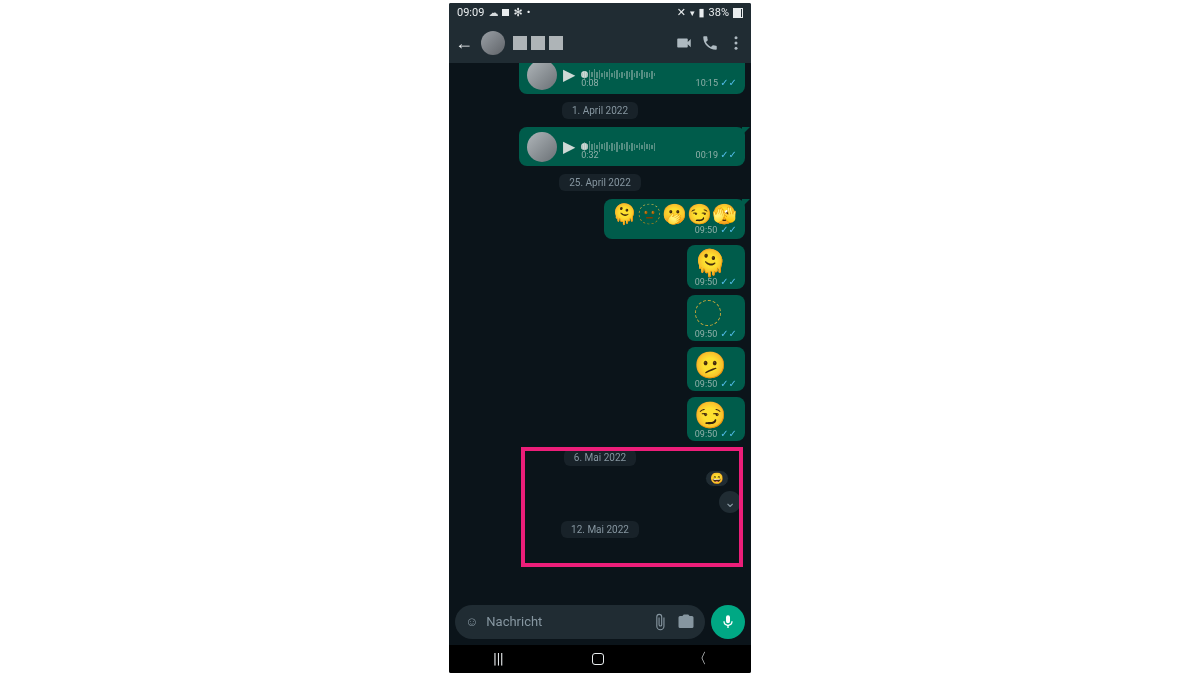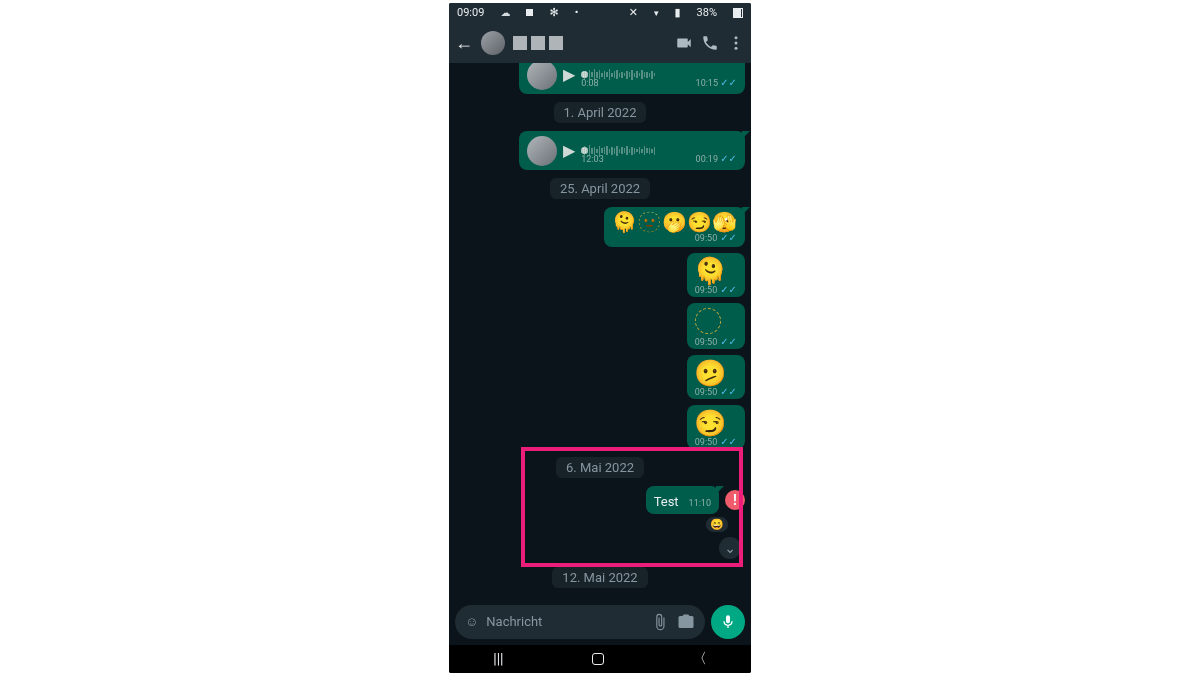--- a/index.html
+++ b/index.html
@@ -17,21 +17,21 @@
     overflow:hidden;
     border-radius:2px;
   }
   
   .statusbar {
     height:20px; background:#202c33;
     color:#e9edef; font-size:11px;
     display:flex; align-items:center; justify-content:space-between;
     padding:0 8px;
   }
-  .statusbar .left, .statusbar .right { display:flex; align-items:center; gap:16px; }
+  .statusbar .left, .statusbar .right { display:flex; align-items:center; gap:4px; }
   .statusbar .cloud { font-size:10px; opacity:.9;}
   
   .appbar {
     height:40px; background:#202c33;
     display:flex; align-items:center; gap:8px;
     padding:0 6px;
     color:#e9edef;
   }
   .appbar .back { font-size:18px; }
   .appbar .avatar {
@@ -51,21 +51,21 @@
   .chat {
     flex:1; overflow:hidden;
     background:#0b141a;
     padding:4px 6px 0 6px;
     display:flex; flex-direction:column; gap:6px;
   }
   .date-chip {
     align-self:center;
     background:#182229;
     color:#8696a0;
-    font-size:13px;
+    font-size:10px;
     padding:3px 10px;
     border-radius:6px;
     margin:2px 16px;
   }
   .bubble {
     position:relative;
     max-width:240px;
     align-self:flex-end;
     background:#005c4b;
     border-radius:8px;
@@ -295,21 +295,21 @@
               <i style="height:3px"></i>
               <i style="height:7px"></i>
               <i style="height:4px"></i>
               <i style="height:9px"></i>
               <i style="height:5px"></i>
               <i style="height:6px"></i>
               <i style="height:4px"></i>
               <i style="height:8px"></i>
           </div>
           <div class="sub">
-            <span>12:03</span>
+            <span>0:32</span>
             <span><span>00:19</span> <span class="ticks">✓✓</span></span>
           </div>
         </div>
       </div>
     </div>
 
     <div class="date-chip">25. April 2022</div>
 
     <div class="bubble">
       <div class="emoji-row">🫠🫥🫢😏🫣</div>
@@ -343,27 +343,20 @@
     <div class="bubble no-tail" style="padding-bottom:2px;">
       <div class="emoji-big">😏</div>
       <div class="meta">
           <span>09:50</span>
           <span class="ticks">✓✓</span>
         </div>
     </div>
 
     <div class="date-chip">6. Mai 2022</div>
 
-    <div class="row-end">
-      <div class="bubble">
-        <span class="text-msg">Test</span>
-        <span style="font-size:9px;color:#8fb0a9;margin-left:6px;">11:10</span>
-      </div>
-      <div class="error-badge">!</div>
-    </div>
     <div class="reaction">😄</div>
 
     <div class="scroll-fab">⌄</div>
 
     <div class="date-chip">12. Mai 2022</div>
   </div>
 
   <div class="composer">
     <div class="field">
       <span class="ico">☺</span>

